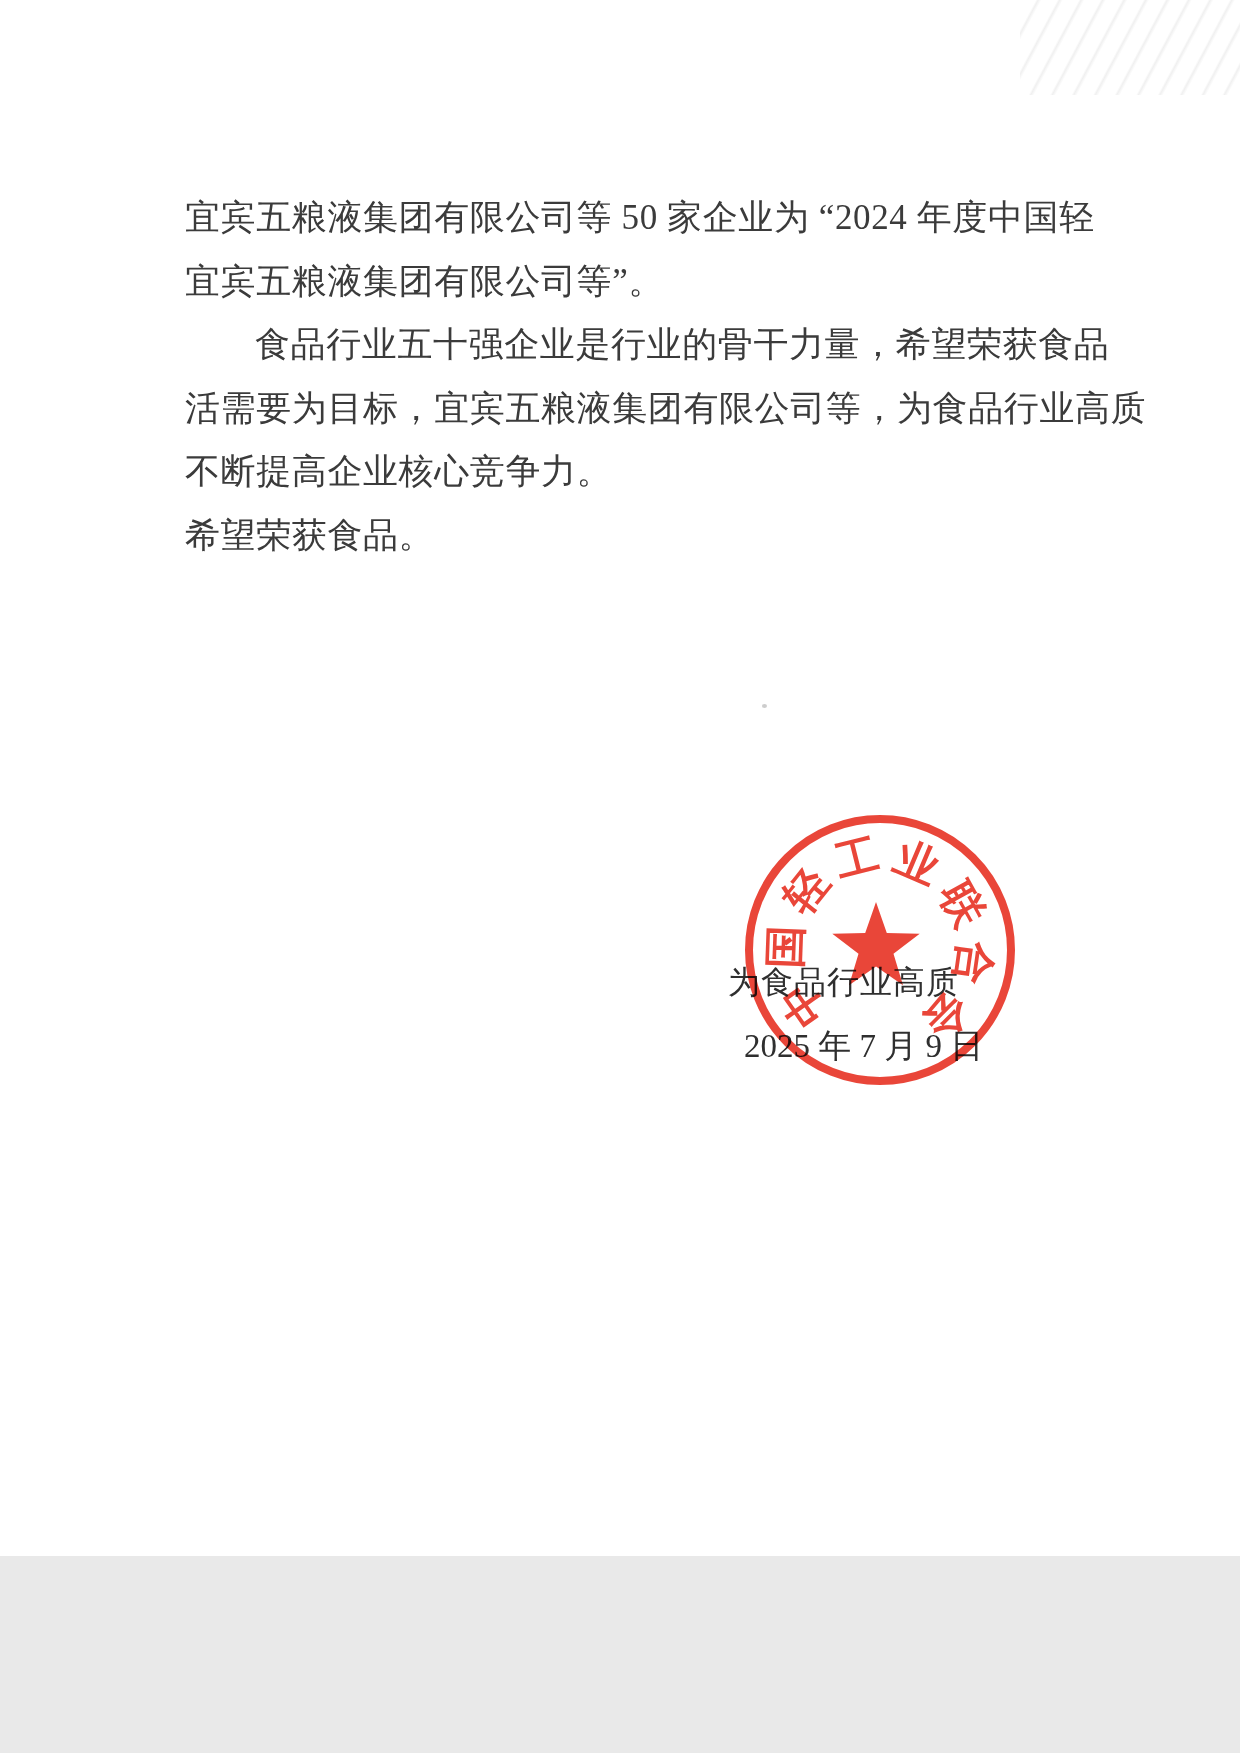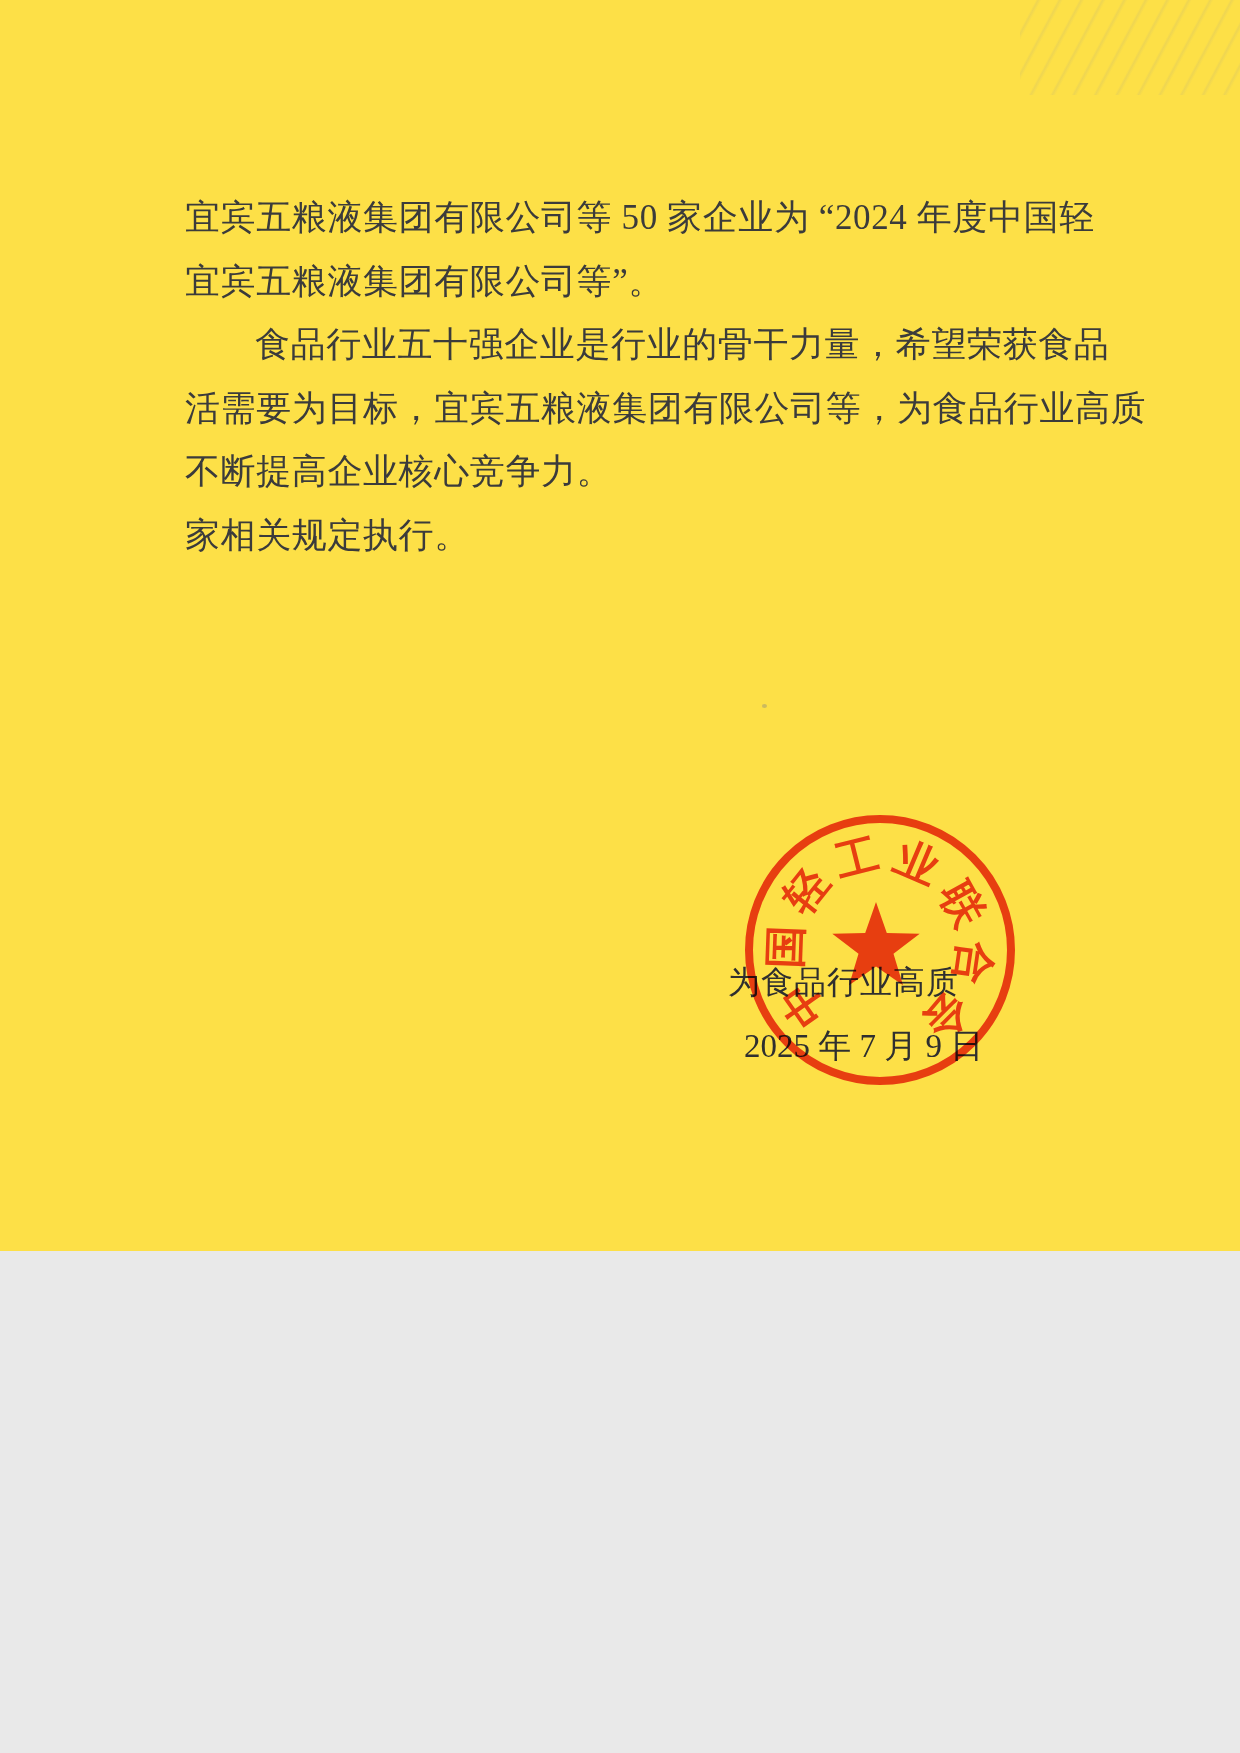--- a/index.html
+++ b/index.html
@@ -1,21 +1,21 @@
 <!DOCTYPE html>
 <html><head>
 <meta charset="utf-8">
 <style>
   html, body { margin: 0; padding: 0; background: #e9e9e9; }
   .page {
     position: relative;
     width: 1240px;
-    height: 1251px;
+    height: 1556px;
     margin: 0 auto;
-    background: #fde047;
+    background: #ffffff;
     overflow: hidden;
     font-family: "Liberation Serif", "DejaVu Serif", serif;
   }
   .body-text {
     position: absolute;
     left: 185px;
     top: 186px;
     width: 885px;
     font-size: 35px;
     color: #3b3b3b;
@@ -110,21 +110,21 @@
 
   <div class="artifact-streak"></div>
   <div class="artifact-dot"></div>
 
   <div class="body-text">
     <div class="line">宜宾五粮液集团有限公司等 50 家企业为 “2024 年度中国轻</div>
     <div class="line">宜宾五粮液集团有限公司等”。</div>
     <div class="line indent">食品行业五十强企业是行业的骨干力量，希望荣获食品</div>
     <div class="line">活需要为目标，宜宾五粮液集团有限公司等，为食品行业高质</div>
     <div class="line">不断提高企业核心竞争力。</div>
-    <div class="line">家相关规定执行。</div>
+    <div class="line">希望荣获食品。</div>
   </div>
 
 
   <div class="signature-name">为食品行业高质</div>
   <div class="signature-date">2025 年 7 月 9 日</div>
 
   <svg class="seal" viewBox="0 0 300 300" xmlns="http://www.w3.org/2000/svg">
     <circle cx="150" cy="150" r="131" fill="none" stroke-width="8" stroke="#e8382a"></circle>
     <polygon points="146,102 156.8,133.1 189.7,133.8 163.5,153.7 173,185.2 146,166.4 119,185.2 128.5,153.7 102.3,133.8 135.2,133.1" fill="#e8382a"></polygon>
     <g>

